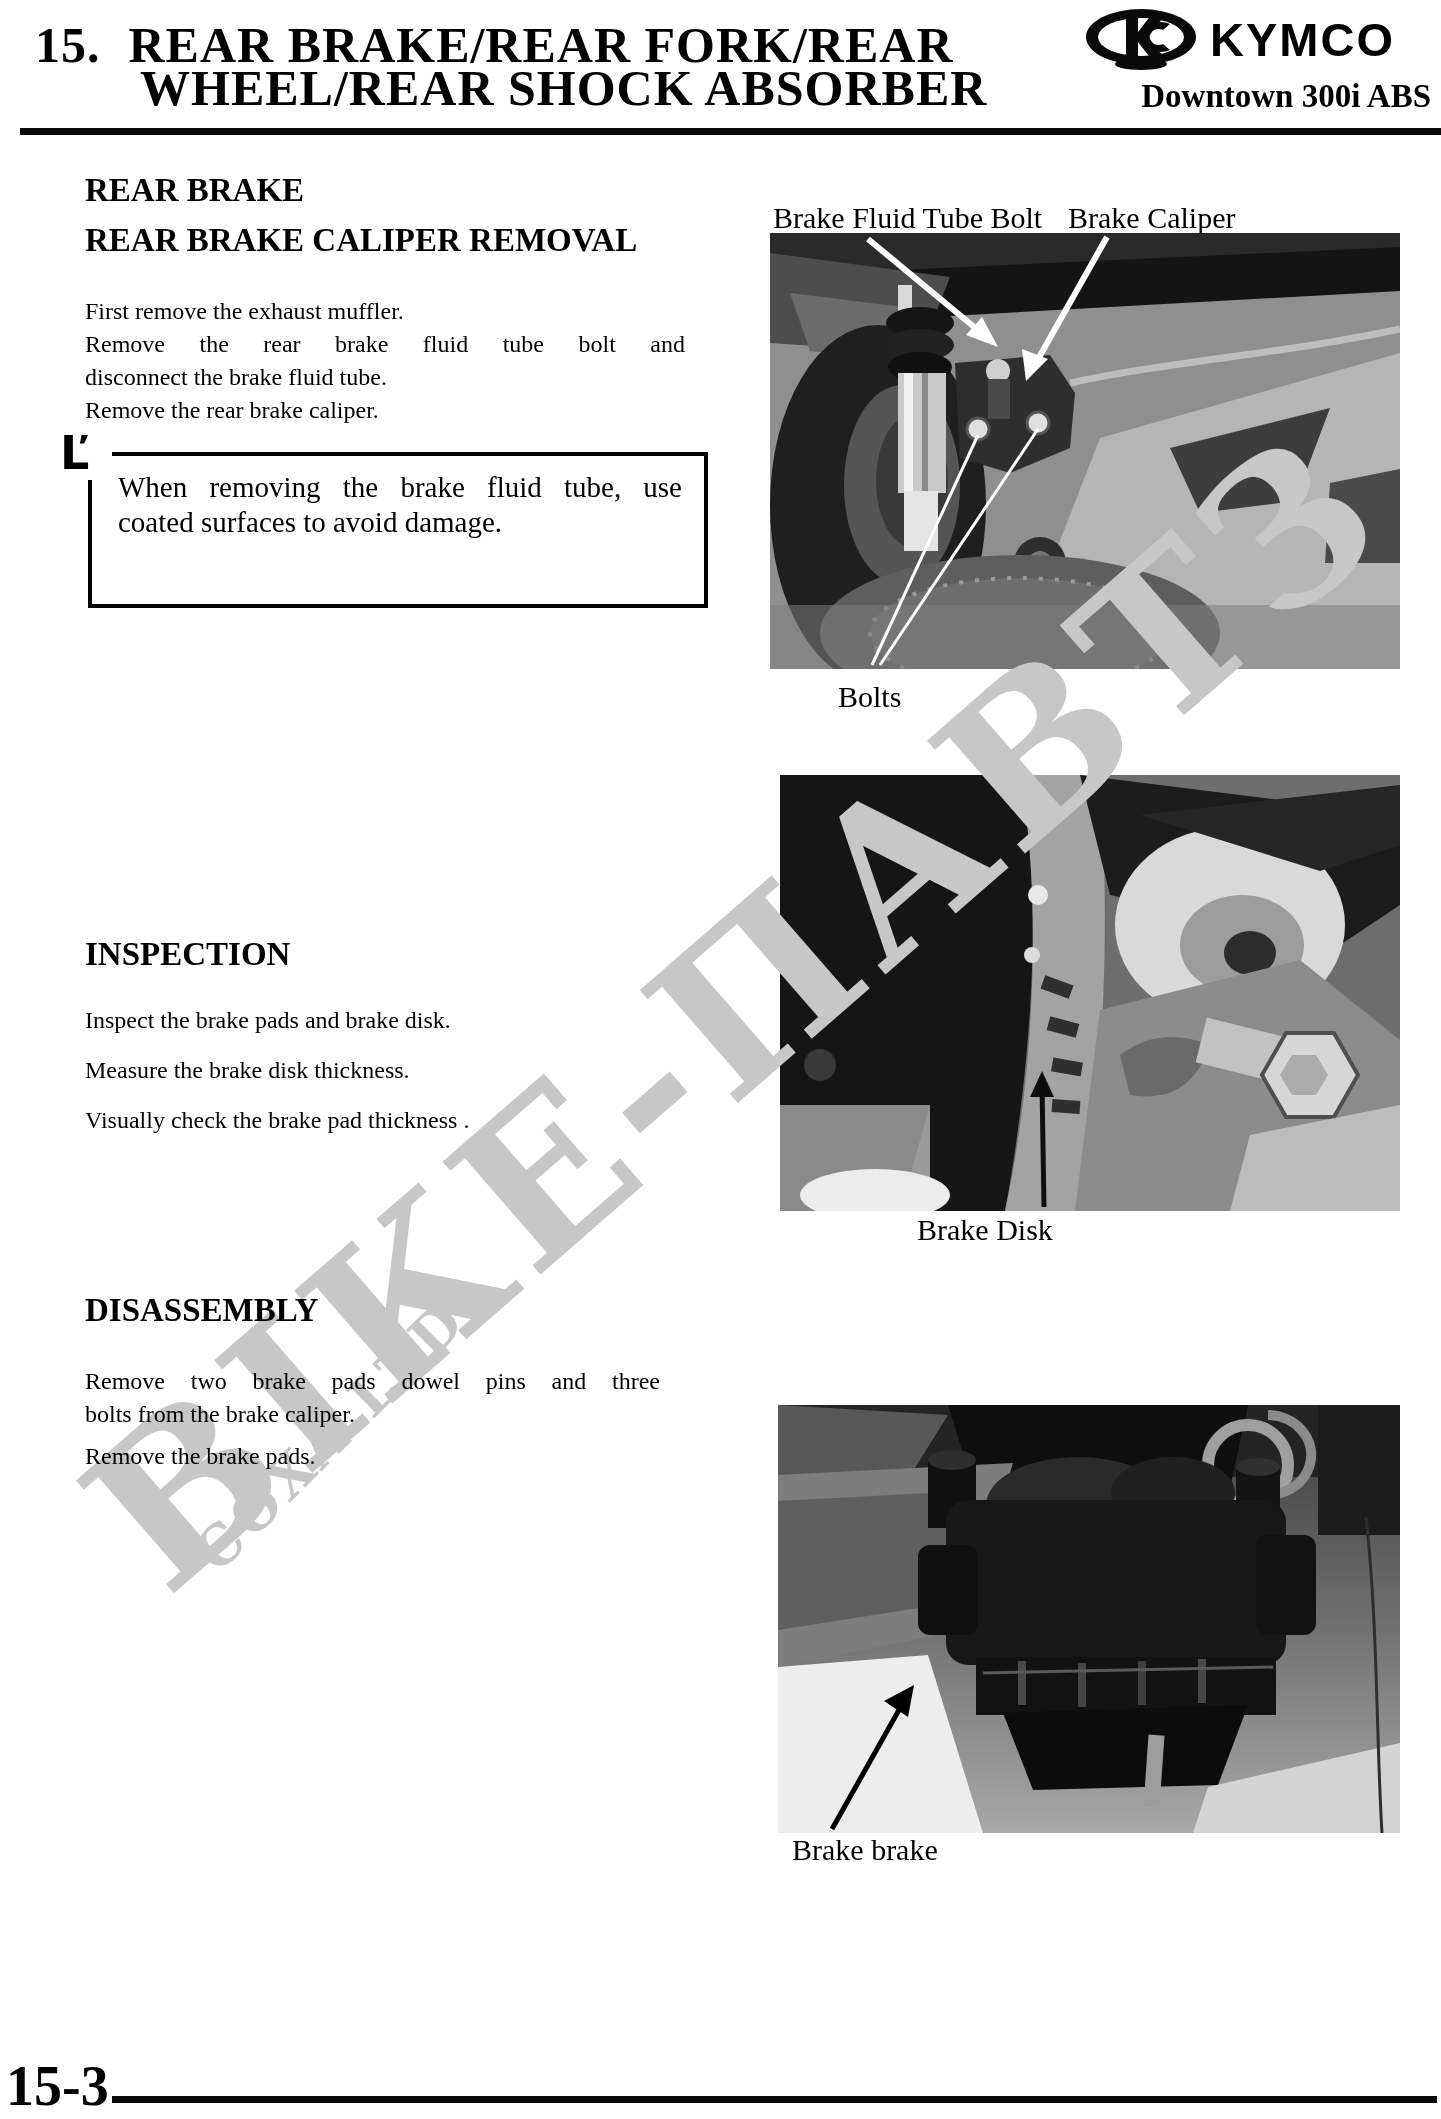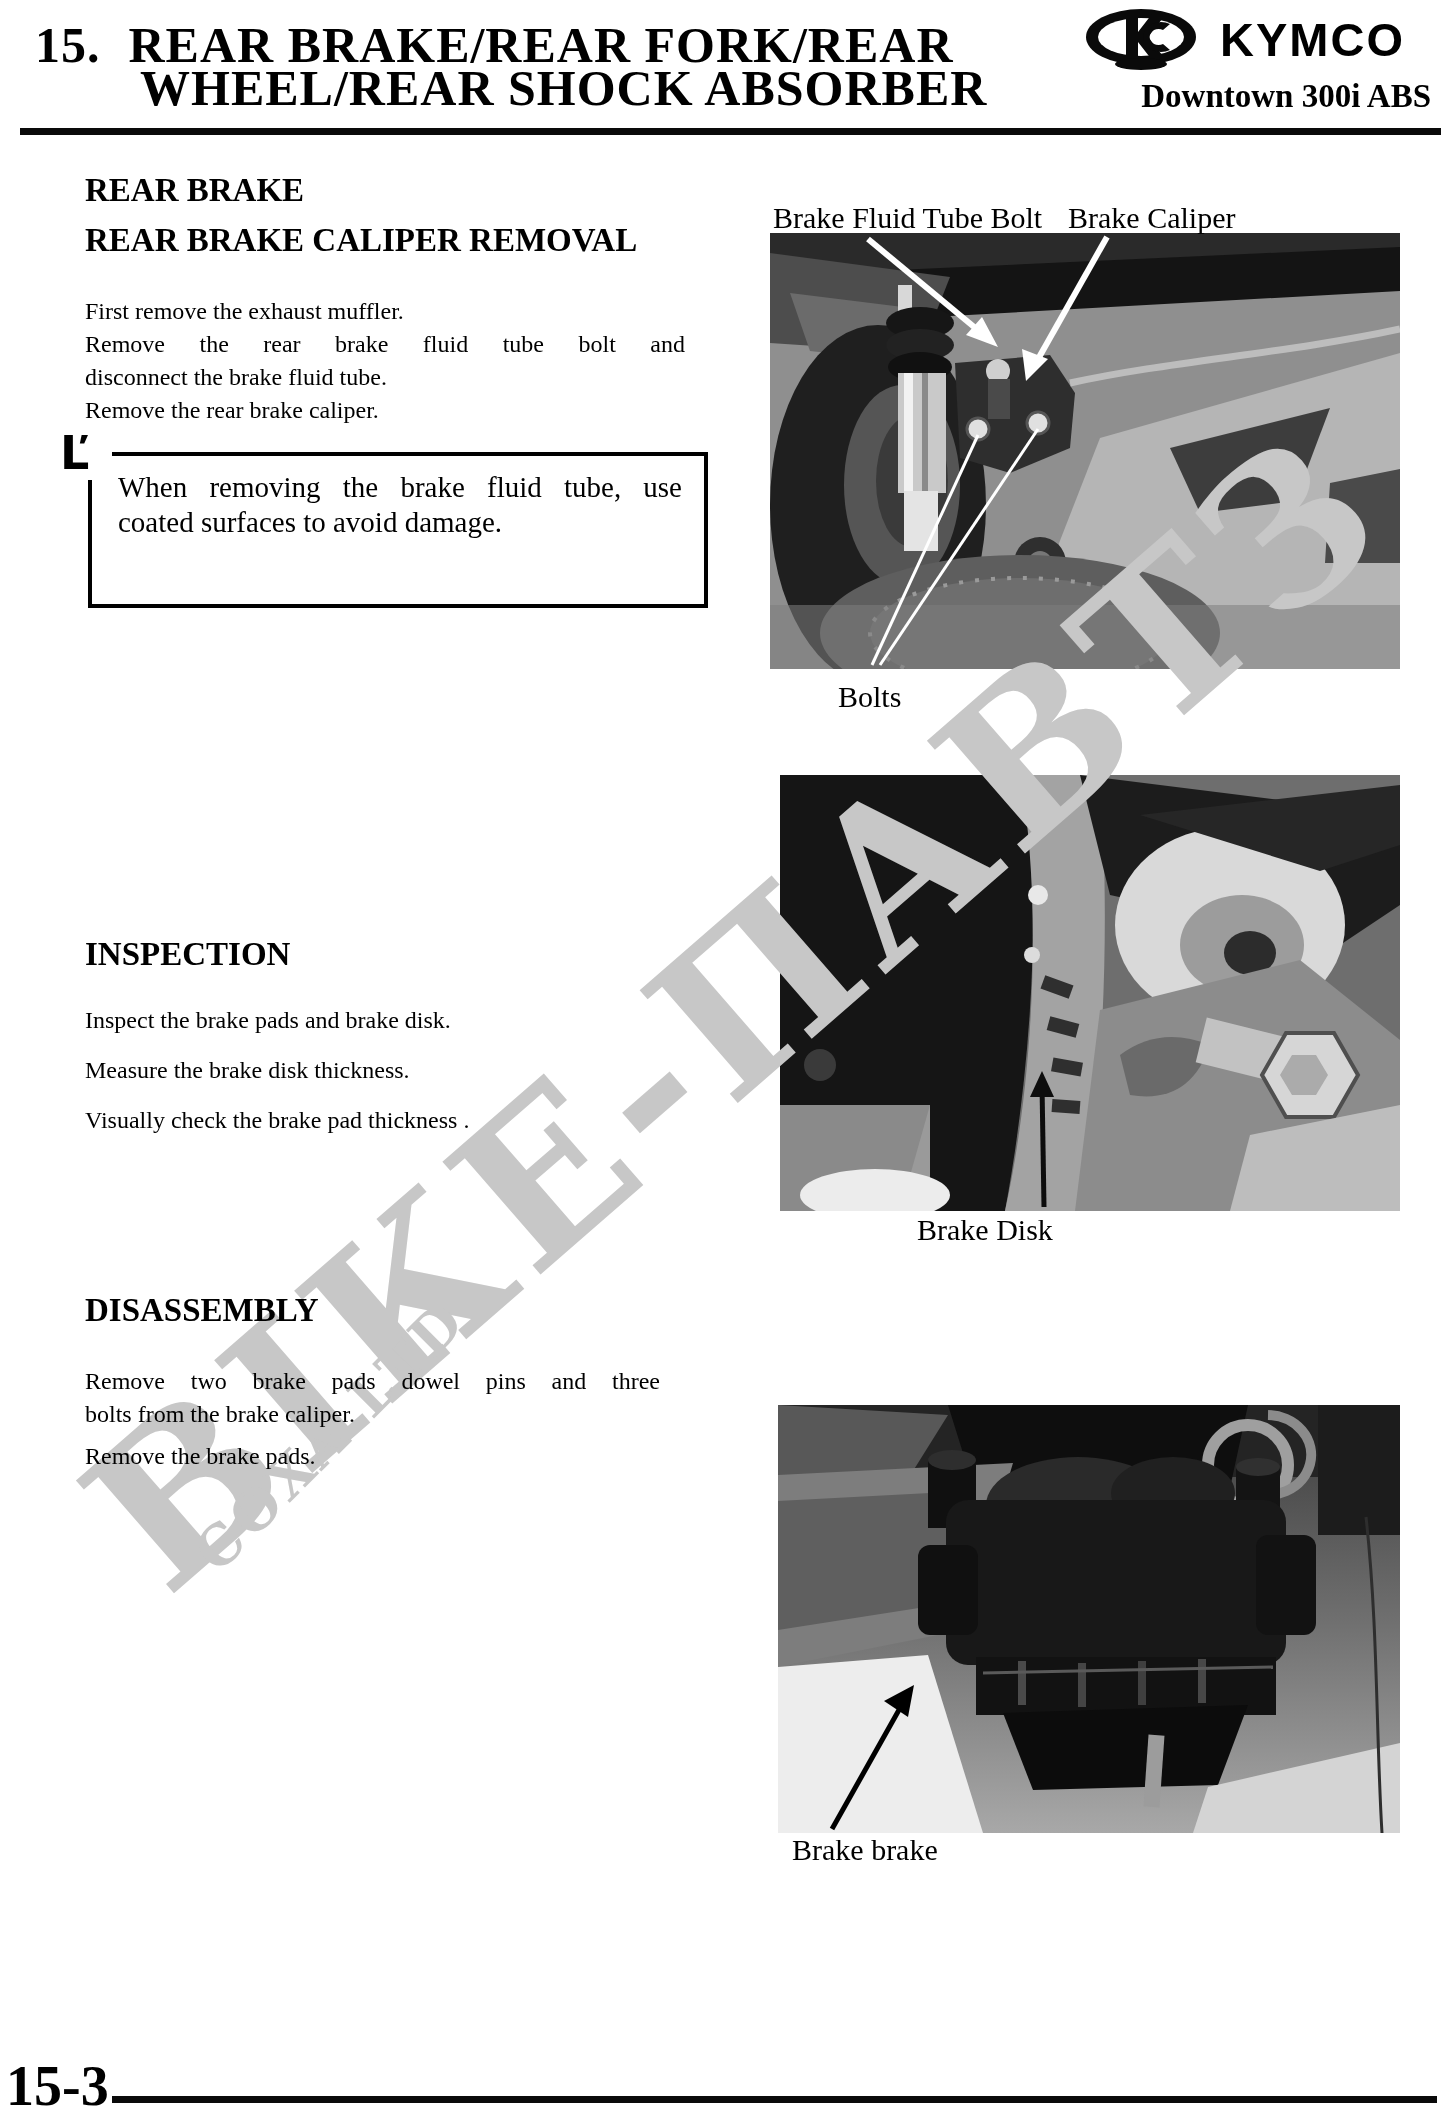--- a/index.html
+++ b/index.html
@@ -5,21 +5,21 @@
   html,body{margin:0;padding:0;background:#e8e8e8;}
   .page{
     position:relative;width:1441px;height:2119px;background:#fff;
     margin:0 auto;overflow:hidden;
     font-family:"Liberation Serif", serif;color:#000;
   }
   .abs{position:absolute;}
   
   .title-line{font-weight:bold;font-size:50px;letter-spacing:1px;white-space:nowrap;line-height:1;}
   .chapter-no{display:inline-block;margin-right:28px;}
-  .brand-row{display:flex;align-items:center;gap:20px;}
+  .brand-row{display:flex;align-items:center;gap:10px;}
   .brand-text{font-family:"Liberation Sans",sans-serif;font-weight:bold;font-size:47px;letter-spacing:2px;line-height:1;}
   .model-text{font-weight:bold;font-size:33px;white-space:nowrap;line-height:1;}
   .header-rule{background:#0a0a0a;}
   
   .h1{font-weight:bold;font-size:33px;line-height:1.1;white-space:nowrap;}
   .h2{font-weight:bold;font-size:33px;line-height:1.1;white-space:nowrap;}
   .body-par{font-size:24px;line-height:33px;margin-top:32px;}
   .jline{text-align:justify;text-align-last:justify;}
   .jpara .jline:last-child{text-align-last:left;}
   .plain-line{white-space:nowrap;}

